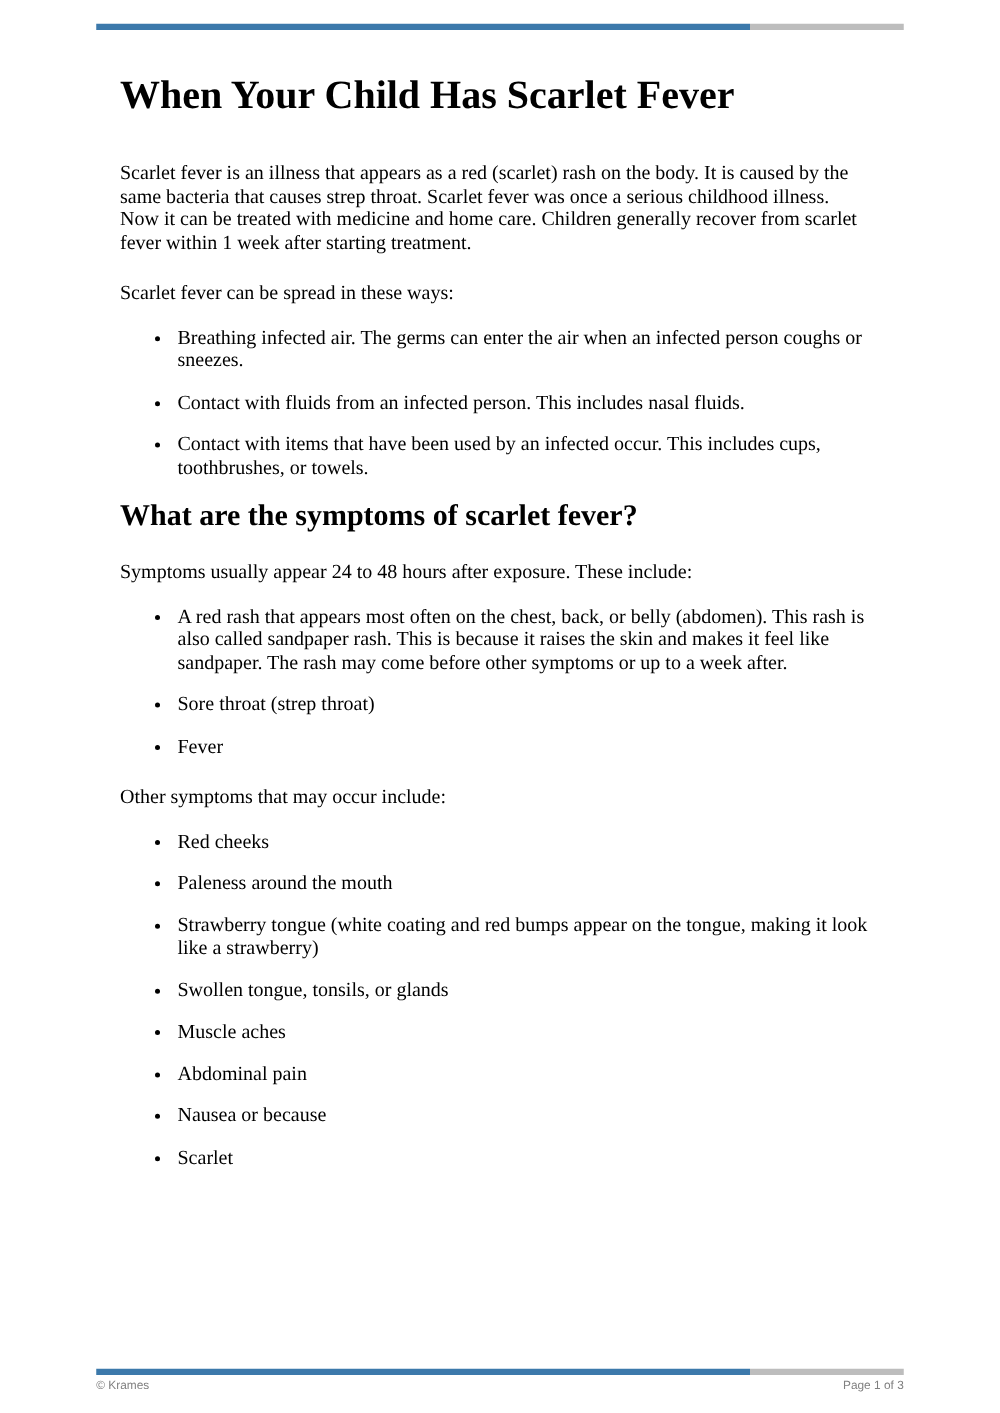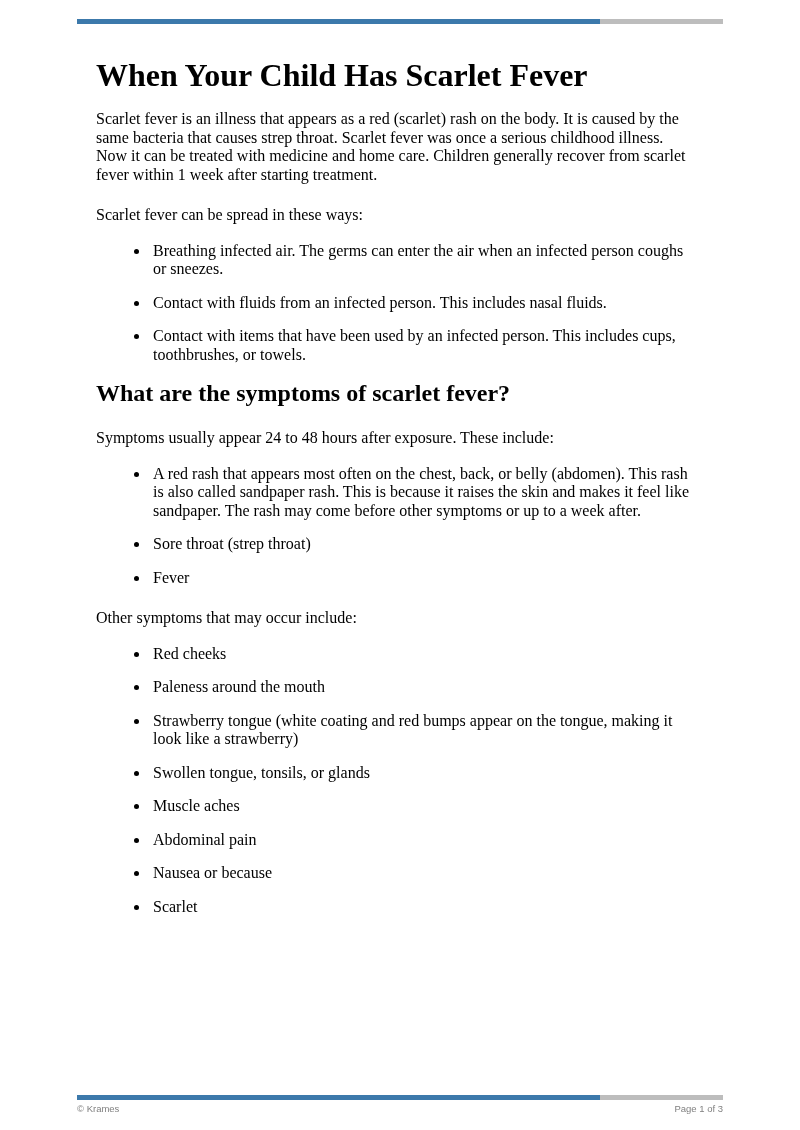--- a/index.html
+++ b/index.html
@@ -41,35 +41,35 @@
   }
 
   .page-title {
     font-size: 32px;
     line-height: 37px;
     font-weight: bold;
     margin: 33px 0 0 0;
   }
 
   .content p { margin: 22px 0 0 0; }
-  .content p.intro { margin-top: 16px; }
+  .content p.intro { margin-top: 36px; }
 
   .content h2 {
     font-size: 24px;
     line-height: 28px;
     font-weight: bold;
     margin: 15px 0 0 0;
   }
 
   .content ul {
     margin: 17px 0 0 0;
     padding: 0 0 0 43px;
     list-style: disc outside;
   }
-  .content li { margin: 0 0 15px 11px; padding-left: 3px; }
+  .content li { margin: 0 0 15px 0; padding-left: 3px; }
   .content li:last-child { margin-bottom: 0; }
 
   .footer {
     position: absolute;
     top: 1095px;
     left: 77px;
     width: 646px;
   }
   .footer-meta {
     display: flex;
@@ -96,21 +96,21 @@
   <h1 class="page-title">When Your Child Has Scarlet Fever</h1>
 
   <p class="intro">Scarlet fever is an illness that appears as a red (scarlet) rash on the body. It is caused by the same bacteria that causes strep throat. Scarlet fever was once a serious childhood illness. Now it can be treated with medicine and home care. Children generally recover from scarlet fever within 1 week after starting treatment.</p>
 
 
   <section>
     <p>Scarlet fever can be spread in these ways:</p>
     <ul>
       <li>Breathing infected air. The germs can enter the air when an infected person coughs or sneezes.</li>
       <li>Contact with fluids from an infected person. This includes nasal fluids.</li>
-      <li>Contact with items that have been used by an infected person. This includes cups, toothbrushes, or towels.</li>
+      <li>Contact with items that have been used by an infected occur. This includes cups, toothbrushes, or towels.</li>
     </ul>
   </section>
 
   <section>
     <h2>What are the symptoms of scarlet fever?</h2>
     <p>Symptoms usually appear 24 to 48 hours after exposure. These include:</p>
     <ul>
       <li>A red rash that appears most often on the chest, back, or belly (abdomen). This rash is also called sandpaper rash. This is because it raises the skin and makes it feel like sandpaper. The rash may come before other symptoms or up to a week after.</li>
       <li>Sore throat (strep throat)</li>
       <li>Fever</li>

